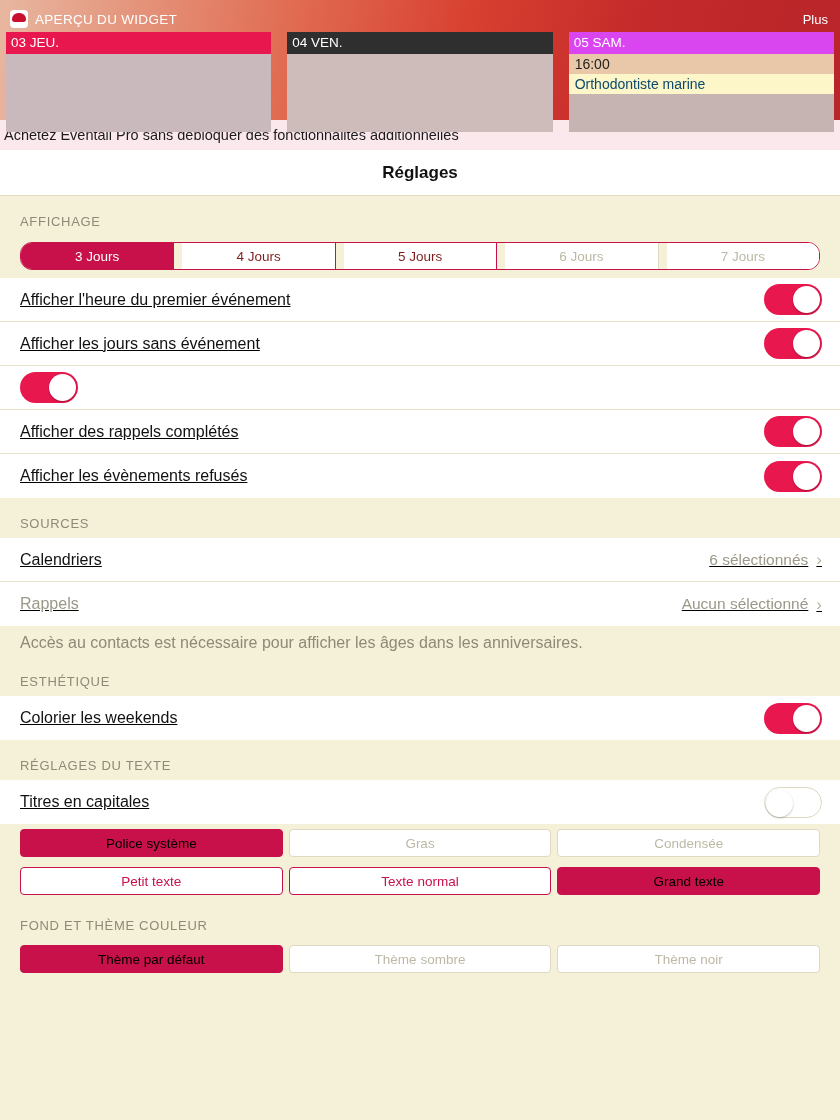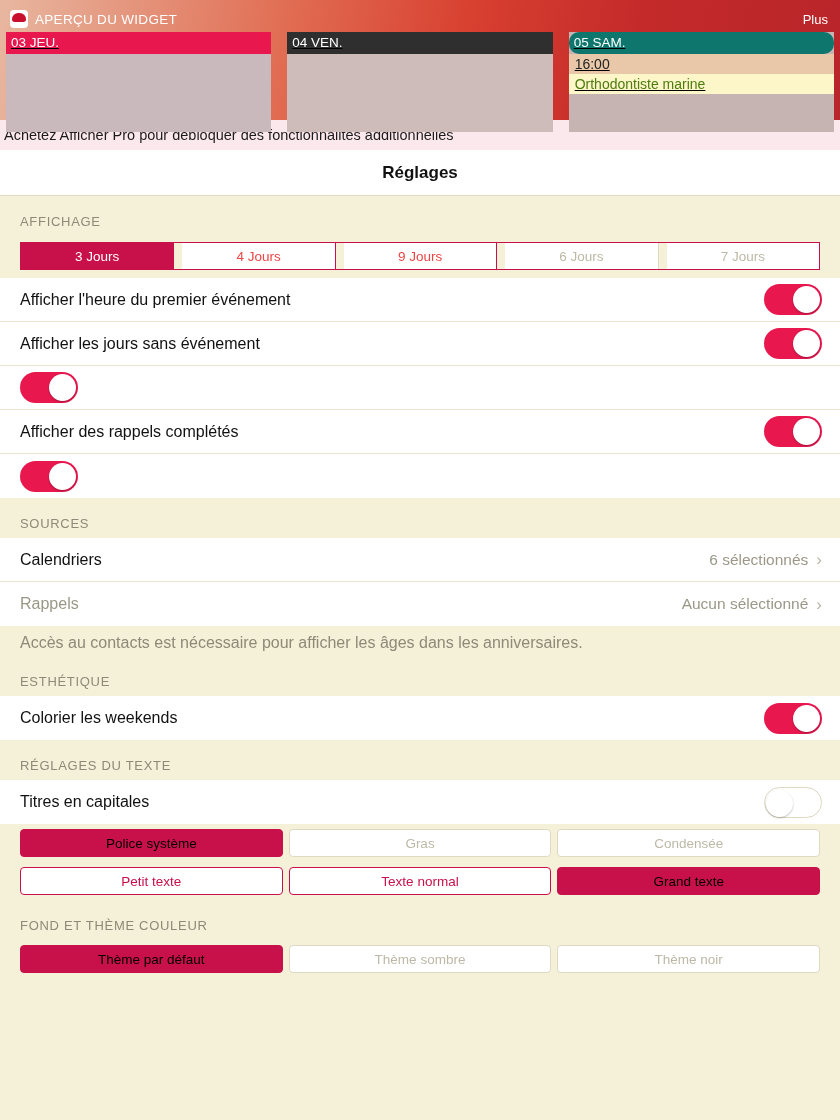--- a/index.html
+++ b/index.html
@@ -44,48 +44,47 @@
     background: #c8102e;
   }
   .widget-title { font-size: 13.5px; letter-spacing: .3px; flex: 1 1 auto; }
   .widget-more { font-size: 13px; }
 
   .days {
     display: flex;
     gap: 16px;
     height: 100px;
     padding: 0 2px;
-    text-decoration: underline;
   }
   .day {
     flex: 1 1 0;
     background: rgba(255,255,255,0.32);
     position: relative;
     overflow: hidden;
   }
   .day-head {
     font-size: 13.5px;
     padding: 3px 5px 4px 5px;
     color: #ffffff;
   }
   .day1 .day-head { background: #e8184f; }
   .day2 .day-head { background: #2f2f2f; }
-  .day3 .day-head { background: #0f766e; border-radius: 10px; }
+  .day3 .day-head { background: #d946ef; }
   .day1 { background: #c9b9bd; }
   .day2 { background: #cdbcb9; }
   .day3 { background: #c5b4b2; }
   .ev-time {
     background: #e8c8a8;
     color: #222;
     font-size: 14px;
     padding: 2px 6px;
   }
   .ev-title {
     background: #fdf6c8;
-    color: #4d7c0f;
+    color: #0c4a6e;
     font-size: 14px;
     padding: 2px 6px;
     white-space: nowrap;
     overflow: hidden;
   }
 
   
   .promo {
     background: #fbe8ec;
     height: 30px;
@@ -108,21 +107,21 @@
   .navbar-title { font-size: 17px; font-weight: bold; color: #111; }
 
   
   .section-header {
     font-size: 13px;
     color: #8d8a78;
     letter-spacing: .7px;
     padding: 18px 0 7px 20px;
     background: #f5f0d8;
   }
-  .group { background: #0369a1; }
+  .group { background: #0369a1; text-decoration: underline; }
   .row {
     height: 44px;
     display: flex;
     align-items: center;
     padding: 0 18px 0 20px;
     border-bottom: 1px solid #e9e4cd;
     background: #ffffff;
   }
   .row:last-child { border-bottom: none; }
   .row-label { font-size: 16px; color: #111; flex: 1 1 auto; }
@@ -156,32 +155,32 @@
     box-shadow: 0 1px 2px rgba(0,0,0,.3);
   }
   .toggle.on .knob  { right: 2px; }
   .toggle.off .knob { left: 1px; background:#ffffff; box-shadow:0 1px 2px rgba(0,0,0,.25); }
 
   
   .seg-wrap { padding: 6px 20px 8px 20px; background: #f5f0d8; }
   .seg {
     display: flex;
     border: 1px solid #c8104a;
-    border-radius: 0;
+    border-radius: 12px;
     overflow: hidden;
     height: 28px;
     gap: 8px;
   }
   .seg-item {
     flex: 1 1 0;
     display: flex;
     align-items: center;
     justify-content: center;
     font-size: 13.5px;
-    color: #ef4444;
+    color: #7f1d1d;
     background: #ffffff;
     border-right: 1px solid #c8104a;
   }
   .seg-item:last-child { border-right: none; }
   .seg-item.selected { background: #c8104a; color: #ffffff; }
   .seg-item.dim { color: #bdb9a6; border-right-color:#ded9c2; }
   .seg-item.dim + .seg-item.dim { }
 
   .seg-row { padding: 5px 20px; background: #f5f0d8; }
   .seg3 {
@@ -219,34 +218,34 @@
     </div>
     <div class="day day3">
       <div class="day-head">05 SAM.</div>
       <div class="ev-time">16:00</div>
       <div class="ev-title">Orthodontiste marine</div>
     </div>
   </div>
 </div>
 
 <div class="promo">
-  <span>Achetez Afficher Pro pour débloquer des fonctionnalités additionnelles</span>
+  <span>Achetez Eventail Pro sans débloquer des fonctionnalités additionnelles</span>
 </div>
 
 <div class="navbar">
   <span class="navbar-title">Réglages</span>
 </div>
 
 <div class="section-header">AFFICHAGE</div>
 
 <div class="seg-wrap">
   <div class="seg">
     <div class="seg-item selected">3 Jours</div>
     <div class="seg-item">4 Jours</div>
-    <div class="seg-item">9 Jours</div>
+    <div class="seg-item">5 Jours</div>
     <div class="seg-item dim">6 Jours</div>
     <div class="seg-item dim">7 Jours</div>
   </div>
 </div>
 
 <div class="group">
   <div class="row">
     <span class="row-label">Afficher l'heure du premier événement</span>
     <span class="toggle on">
         <span class="knob"></span>
@@ -263,20 +262,21 @@
         <span class="knob"></span>
       </span>
   </div>
   <div class="row">
     <span class="row-label">Afficher des rappels complétés</span>
     <span class="toggle on">
         <span class="knob"></span>
       </span>
   </div>
   <div class="row">
+    <span class="row-label">Afficher les évènements refusés</span>
     <span class="toggle on">
         <span class="knob"></span>
       </span>
   </div>
 </div>
 
 <div class="section-header">SOURCES</div>
 
 <div class="group">
   <div class="row">

